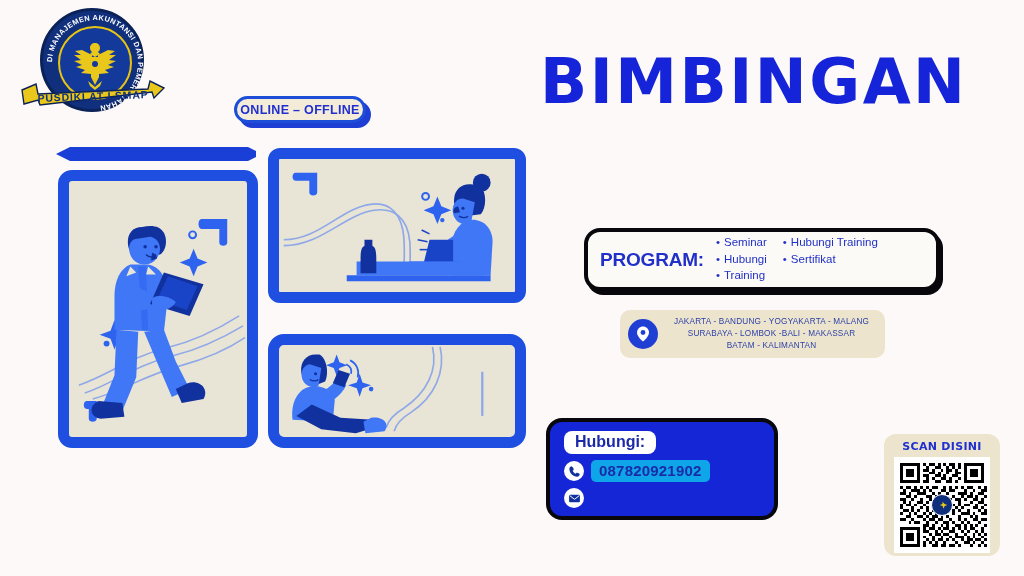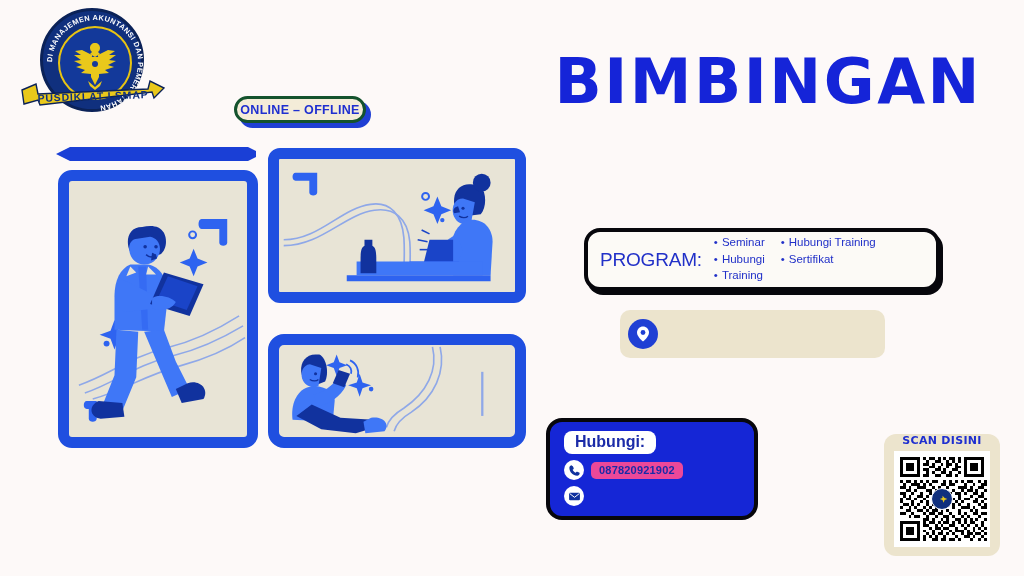--- a/index.html
+++ b/index.html
@@ -87,21 +87,21 @@
   }
 
   
   .badge-online {
     position: absolute;
     left: 234px;
     top: 96px;
     width: 132px;
     height: 27px;
     background: #f4ecd8;
-    border: 3px solid #14532d;
+    border: 3px solid #1d4ed8;
     border-radius: 14px;
     box-shadow: 5px 5px 0 #1f3fd4;
     display: flex;
     align-items: center;
     justify-content: center;
     box-sizing: border-box;
   }
   .badge-online span {
     color: #1f2fd0;
     font-size: 12.5px;
@@ -146,24 +146,24 @@
     width: 258px;
     height: 114px;
     border: 11px solid #1f4fe0;
     border-radius: 16px;
   }
   .panel svg { display: block; width: 100%; height: 100%; }
 
   
   .title-block {
     position: absolute;
-    left: 512px;
+    left: 540px;
     top: 52px;
     width: 470px;
-    text-align: right;
+    text-align: left;
   }
   .title-line {
     color: #1524d8;
     font-weight: bold;
     font-size: 62px;
     line-height: 0.98;
     letter-spacing: 2.5px;
     font-family: "DejaVu Sans", sans-serif;
   }
   .title-line.second { letter-spacing: 4px; }
@@ -180,21 +180,21 @@
     border-radius: 16px;
     box-sizing: border-box;
     display: flex;
     align-items: center;
     padding-left: 12px;
     box-shadow: 3px 4px 0 #07070c;
   }
   .program-label {
     color: #2130c8;
     font-size: 19px;
-    font-weight: normal;
+    font-weight: bold;
     letter-spacing: -0.2px;
     white-space: nowrap;
   }
   .program-cols {
     display: flex;
     margin-left: 12px;
     gap: 16px;
   }
   .program-col { display: flex; flex-direction: column; gap: 1px; }
   .program-item {
@@ -240,21 +240,21 @@
     letter-spacing: 0.2px;
     line-height: 1.45;
     white-space: nowrap;
   }
 
   
   .contact-box {
     position: absolute;
     left: 546px;
     top: 418px;
-    width: 212px;
+    width: 232px;
     height: 102px;
     background: #1526d6;
     border: 4px solid #07070c;
     border-radius: 16px;
     box-sizing: border-box;
     padding: 9px 0 0 14px;
   }
   .hubungi-pill {
     display: inline-block;
     background: #ffffff;
@@ -273,40 +273,41 @@
     width: 20px; height: 20px;
     flex: 0 0 20px;
     border-radius: 50%;
     background: #ffffff;
     display: flex;
     align-items: center;
     justify-content: center;
     margin-right: 7px;
   }
   .contact-pill {
-    background: #ec4899;
+    background: #0ea5e9;
     border-radius: 5px;
     padding: 2px 8px 3px 8px;
     color: #1b2ba8;
-    font-size: 11px;
+    font-size: 15px;
     font-weight: bold;
     letter-spacing: 0.2px;
     white-space: nowrap;
   }
 
   
   .qr-card {
     position: absolute;
     left: 884px;
     top: 434px;
     width: 116px;
     height: 122px;
     background: #ece4cd;
     border-radius: 12px;
     box-sizing: border-box;
+    padding-top: 6px;
   }
   .qr-title {
     text-align: center;
     color: #1f2fd0;
     font-size: 11px;
     font-weight: bold;
     letter-spacing: 0.3px;
     font-family: "DejaVu Sans", sans-serif;
   }
   .qr-code {
@@ -512,20 +513,25 @@
       </div>
     </div>
   </div>
 
   <div class="loc-box">
     <div class="loc-pin">
       <svg width="18" height="18" viewBox="0 0 24 24">
         <path d="M12 2 C7.6 2 4 5.6 4 10 c0 6 8 12 8 12 s8-6 8-12 c0-4.4-3.6-8-8-8 z" fill="#ffffff"></path>
         <circle cx="12" cy="10" r="3.2" fill="#1f3fd4"></circle>
       </svg>
+    </div>
+    <div class="loc-lines">
+      <div class="loc-line">JAKARTA - BANDUNG - YOGYAKARTA - MALANG</div>
+      <div class="loc-line">SURABAYA - LOMBOK -BALI - MAKASSAR</div>
+      <div class="loc-line">BATAM - KALIMANTAN</div>
     </div>
   </div>
 
   <div class="contact-box">
     <div class="hubungi-pill">Hubungi:</div>
     <div class="contact-row">
       <div class="contact-icon">
         <svg width="13" height="13" viewBox="0 0 24 24">
           <path d="M6.6 2.5 C5 2.5 2.5 4.6 2.5 7 c0 8 6.5 14.5 14.5 14.5 2.4 0 4.5-2.5 4.5-4.1 0-.7-.4-1.2-1-1.5 l-3.3-1.6 c-.7-.3-1.4-.1-1.9.5 l-1.2 1.5 c-2.4-1.2-4.4-3.2-5.6-5.6 l1.5-1.2 c.6-.5.8-1.2.5-1.9 L8.9 4.3 C8.6 3.6 8 3.2 7.3 3.2 Z" fill="#11329e"></path>
         </svg>

